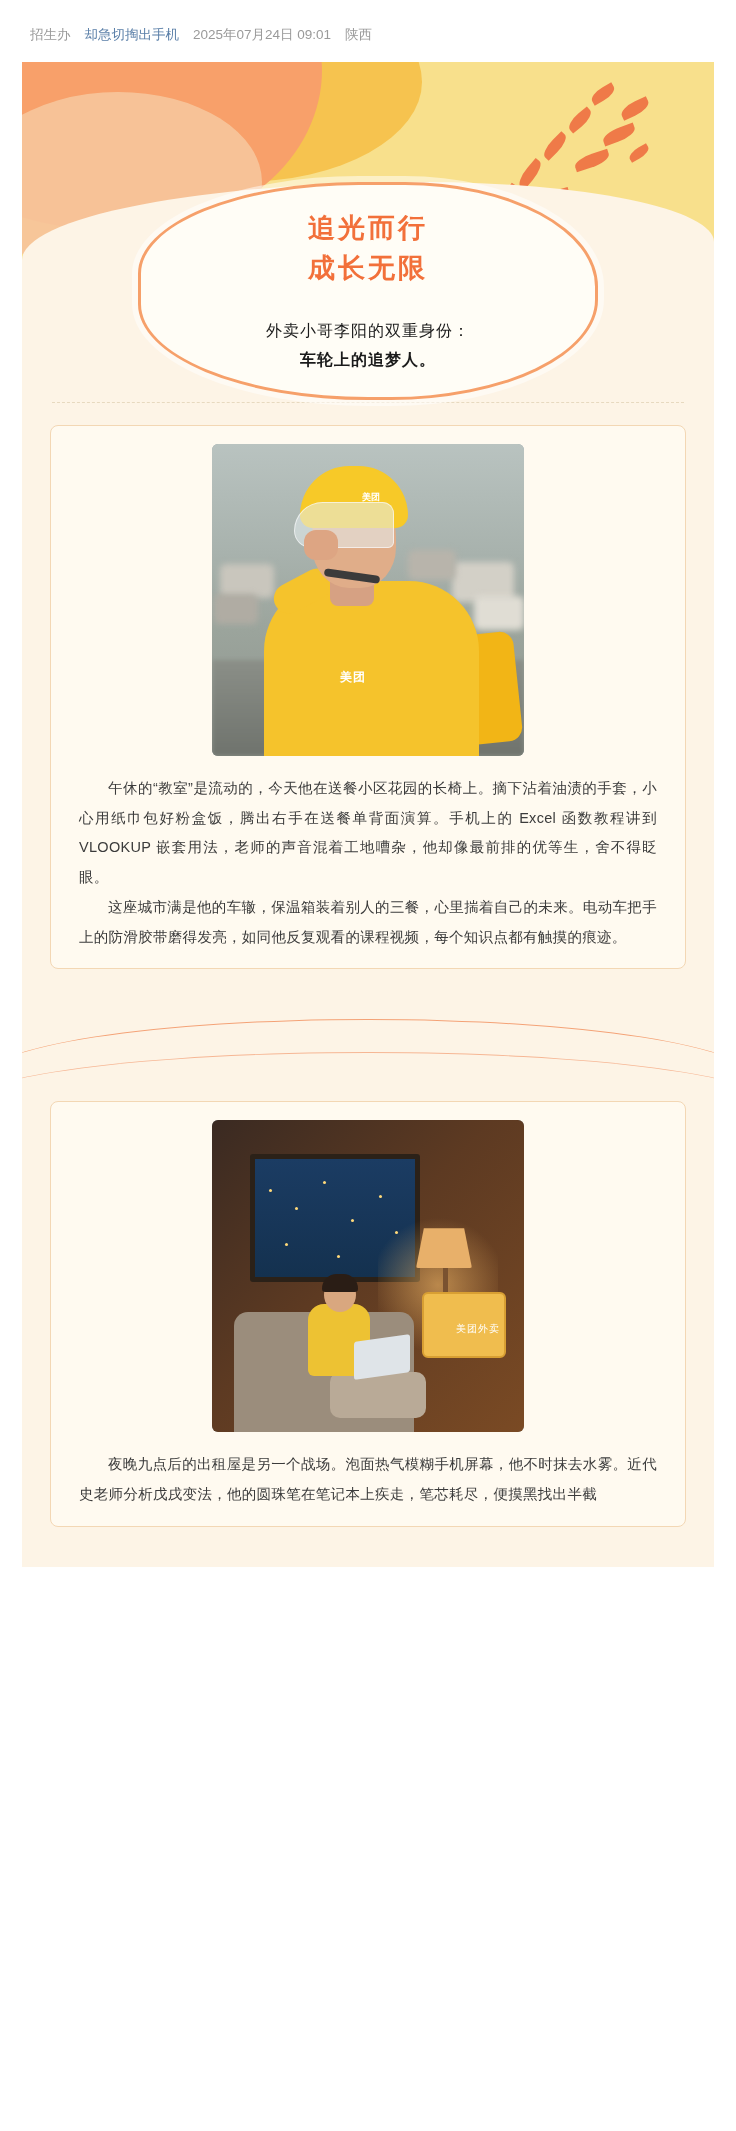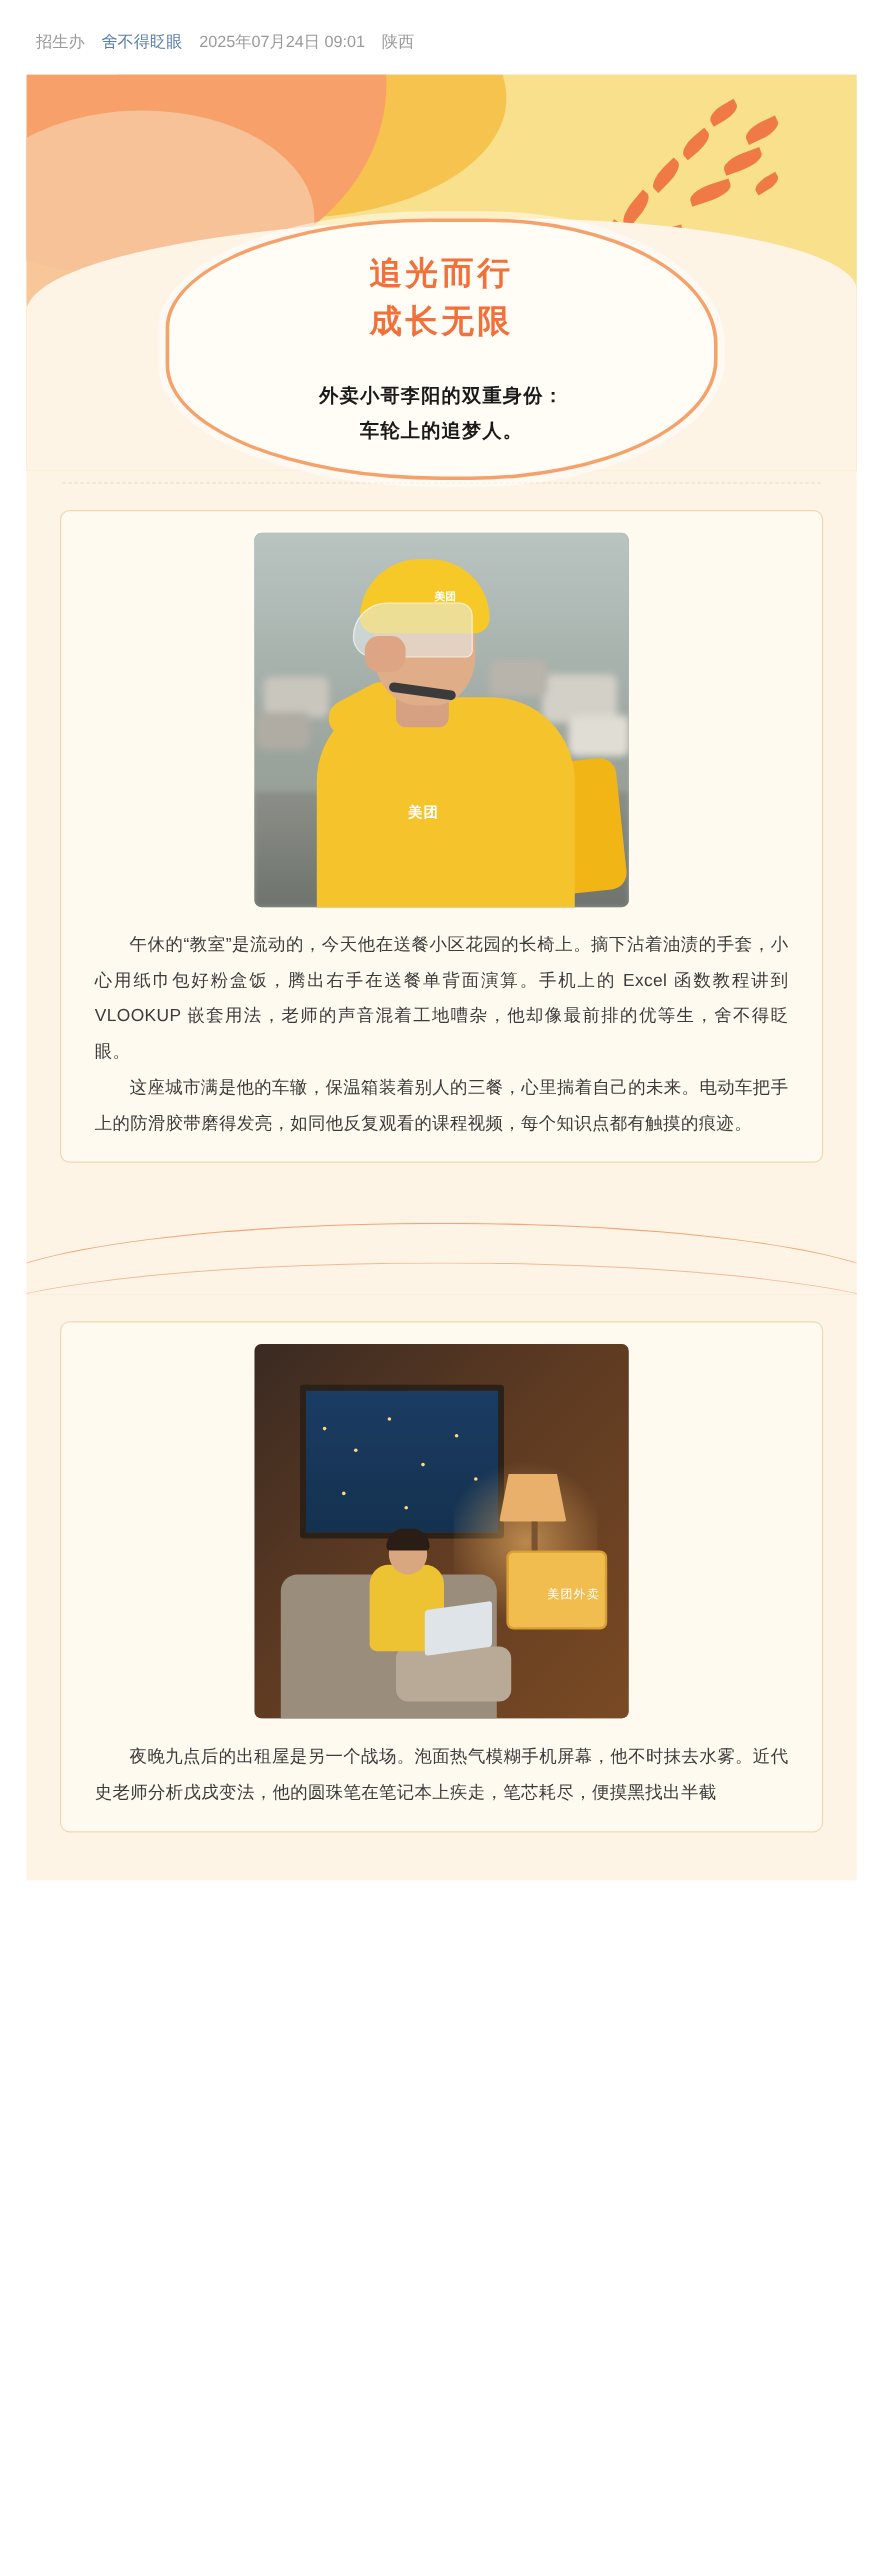--- a/index.html
+++ b/index.html
@@ -118,21 +118,21 @@
   .tc-line1, .tc-line2 {
     font-size: 27px;
     font-weight: 800;
     color: #f2703a;
     letter-spacing: 3px;
     line-height: 1.5;
   }
   .tc-sub1 {
     margin-top: 28px;
     font-size: 16px;
-    font-weight: 700;
+    font-weight: 400;
     color: #1a1a1a;
     letter-spacing: 1px;
     line-height: 1.8;
   }
   .tc-sub2 {
     font-size: 16px;
     font-weight: 700;
     color: #1a1a1a;
     letter-spacing: 1px;
     line-height: 1.8;
@@ -355,21 +355,21 @@
   }
 </style>
 </head>
 <body>
 
 <div class="page">
 
   <div class="article-header">
     <div class="meta-row">
       <span>招生办</span>
-      <span class="account">舍不得眨眼</span>
+      <span class="account">却急切掏出手机</span>
       <span>2025年07月24日 09:01</span>
       <span>陕西</span>
     </div>
   </div>
 
   <div class="body-wrap">
 
     <div class="banner">
       <div class="blobC"></div>
       <div class="blobA"></div>

